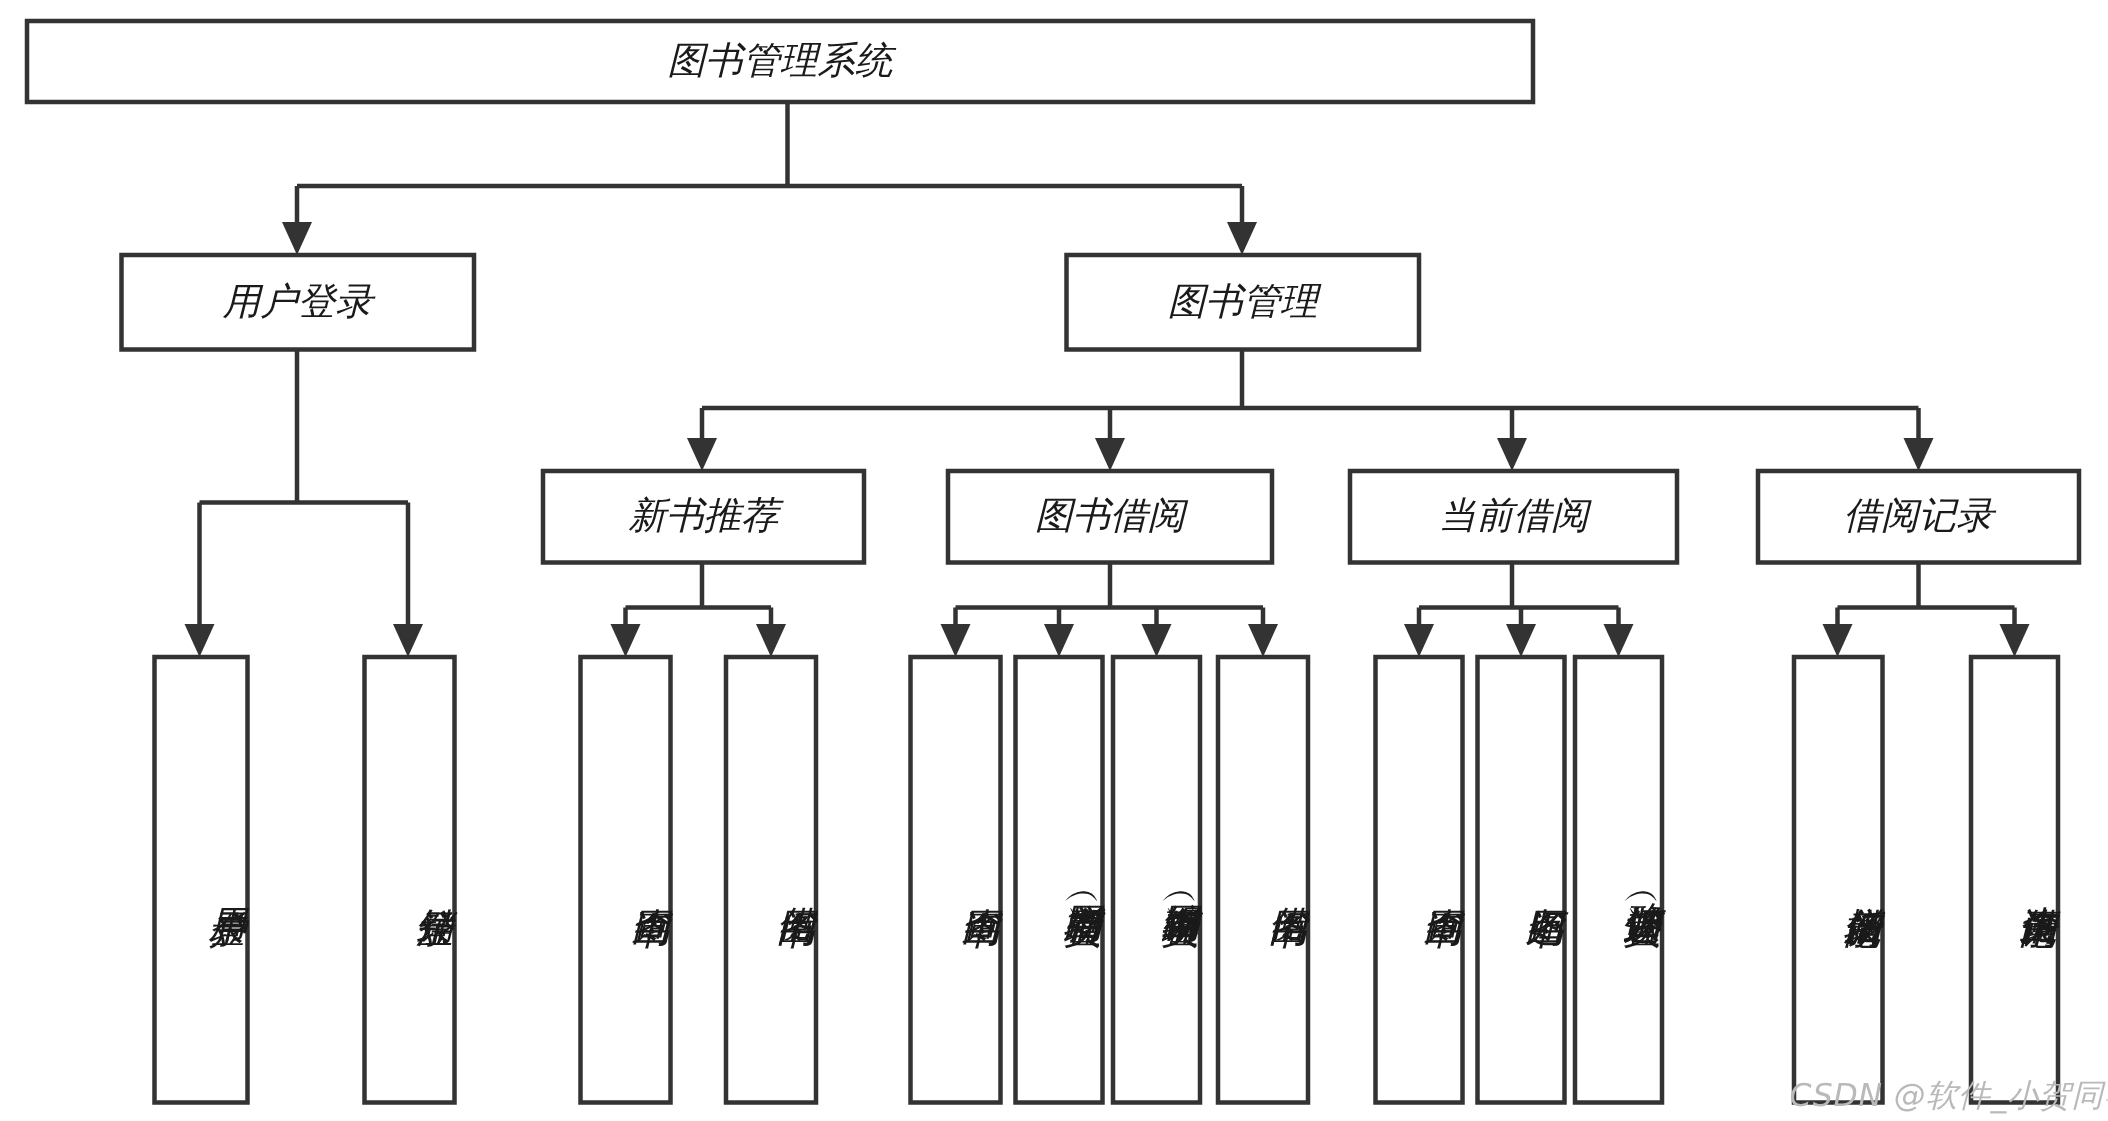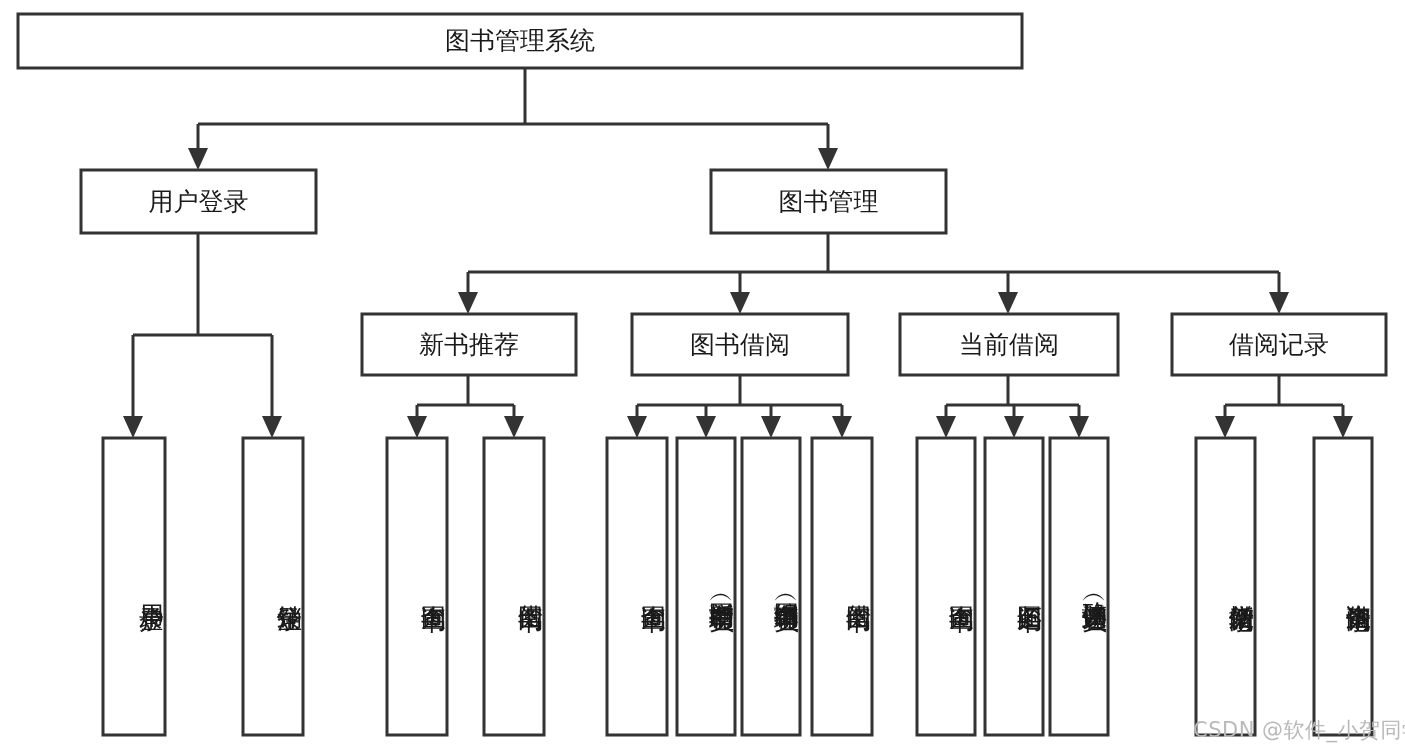--- a/index.html
+++ b/index.html
@@ -12,20 +12,21 @@
     width: 1405px;
     height: 747px;
     overflow: hidden;
     font-family: "DejaVu Sans", "Liberation Sans", sans-serif;
   }
   #diagram-root {
     position: relative;
     width: 1148px;
     height: 747px;
     background: #ffffff;
+    font-style: italic;
   }
   svg.diagram-canvas {
     position: absolute;
     left: 0;
     top: 0;
     width: 1405px;
     height: 747px;
     display: block;
   }
   .node-box {

